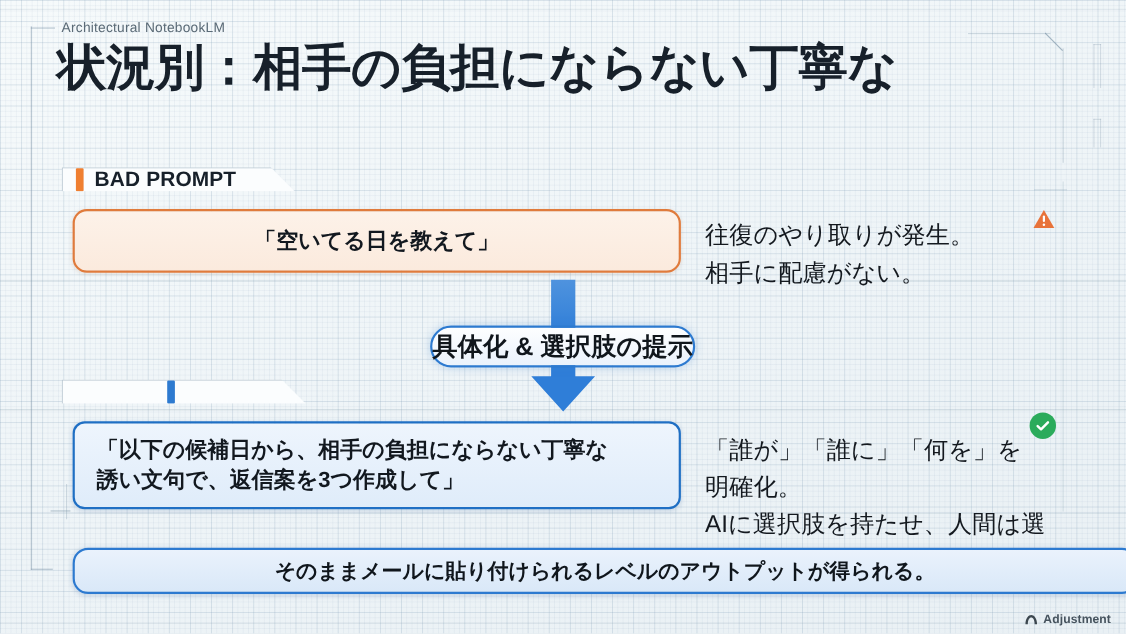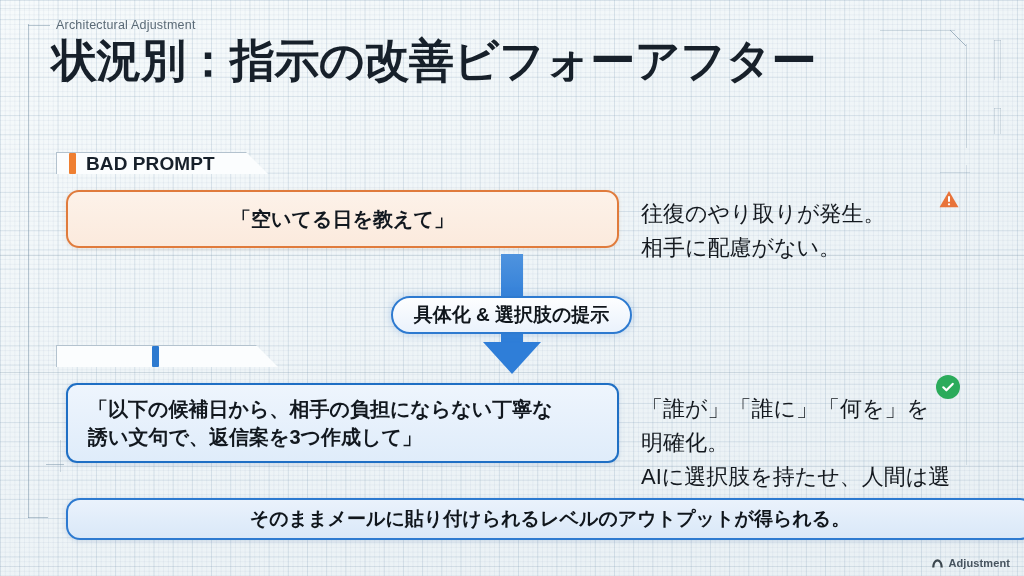--- a/index.html
+++ b/index.html
@@ -93,21 +93,21 @@
   .arrow{position:absolute;}
 
   
   .pill{
     position:absolute;box-sizing:border-box;
     border:2px solid #2d7ad0;border-radius:20px;
     background:linear-gradient(180deg,#fdfeff 0%,#eaf2fc 100%);
     display:flex;align-items:center;justify-content:center;
     box-shadow:0 0 9px rgba(60,130,210,.30);
   }
-  .pill .t{font-size:19px;font-weight:700;color:#10161c;white-space:nowrap;}
+  .pill .t{font-size:23px;font-weight:700;color:#10161c;white-space:nowrap;}
 
   
   .banner{
     position:absolute;box-sizing:border-box;
     border:2px solid #2d7ad0;border-radius:14px;
     background:linear-gradient(180deg,#eaf2fc 0%,#d9e8f8 100%);
     display:flex;align-items:center;justify-content:center;
     box-shadow:0 1px 5px rgba(30,80,150,.18);
   }
   .banner .t{font-size:19px;font-weight:700;color:#10161c;white-space:nowrap;}
@@ -142,22 +142,22 @@
   <div class="vline" style="left:966px;top:44px;height:104px;opacity:.65;"></div>
   <div class="vline" style="left:994px;top:40px;height:40px;opacity:.5;"></div>
   <div class="vline" style="left:1000px;top:40px;height:40px;opacity:.5;"></div>
   <div class="hline" style="left:994px;top:40px;width:7px;opacity:.5;"></div>
   <div class="vline" style="left:994px;top:108px;height:26px;opacity:.5;"></div>
   <div class="vline" style="left:1000px;top:108px;height:26px;opacity:.5;"></div>
   <div class="hline" style="left:994px;top:108px;width:7px;opacity:.5;"></div>
   <div class="vline" style="left:966px;top:165px;height:300px;opacity:.45;"></div>
   <div class="hline" style="left:940px;top:172px;width:30px;opacity:.45;"></div>
 
-  <div class="eyebrow">Architectural Adjustment</div>
-  <div class="title">状況別：指示の改善ビフォーアフター</div>
+  <div class="eyebrow">Architectural NotebookLM</div>
+  <div class="title">状況別：相手の負担にならない丁寧な</div>
 
   <div class="tab" style="left:56px;top:152px;width:212px;">
     <span class="bar" style="background:#ef7f31;"></span>
     <span class="txt"><span>BAD</span><span> PROMPT</span></span>
   </div>
 
   <div class="pbox bad-box" style="left:66px;top:190px;width:553px;height:58px;">
     <div class="ptxt">「空いてる日を教えて」</div>
   </div>
 

